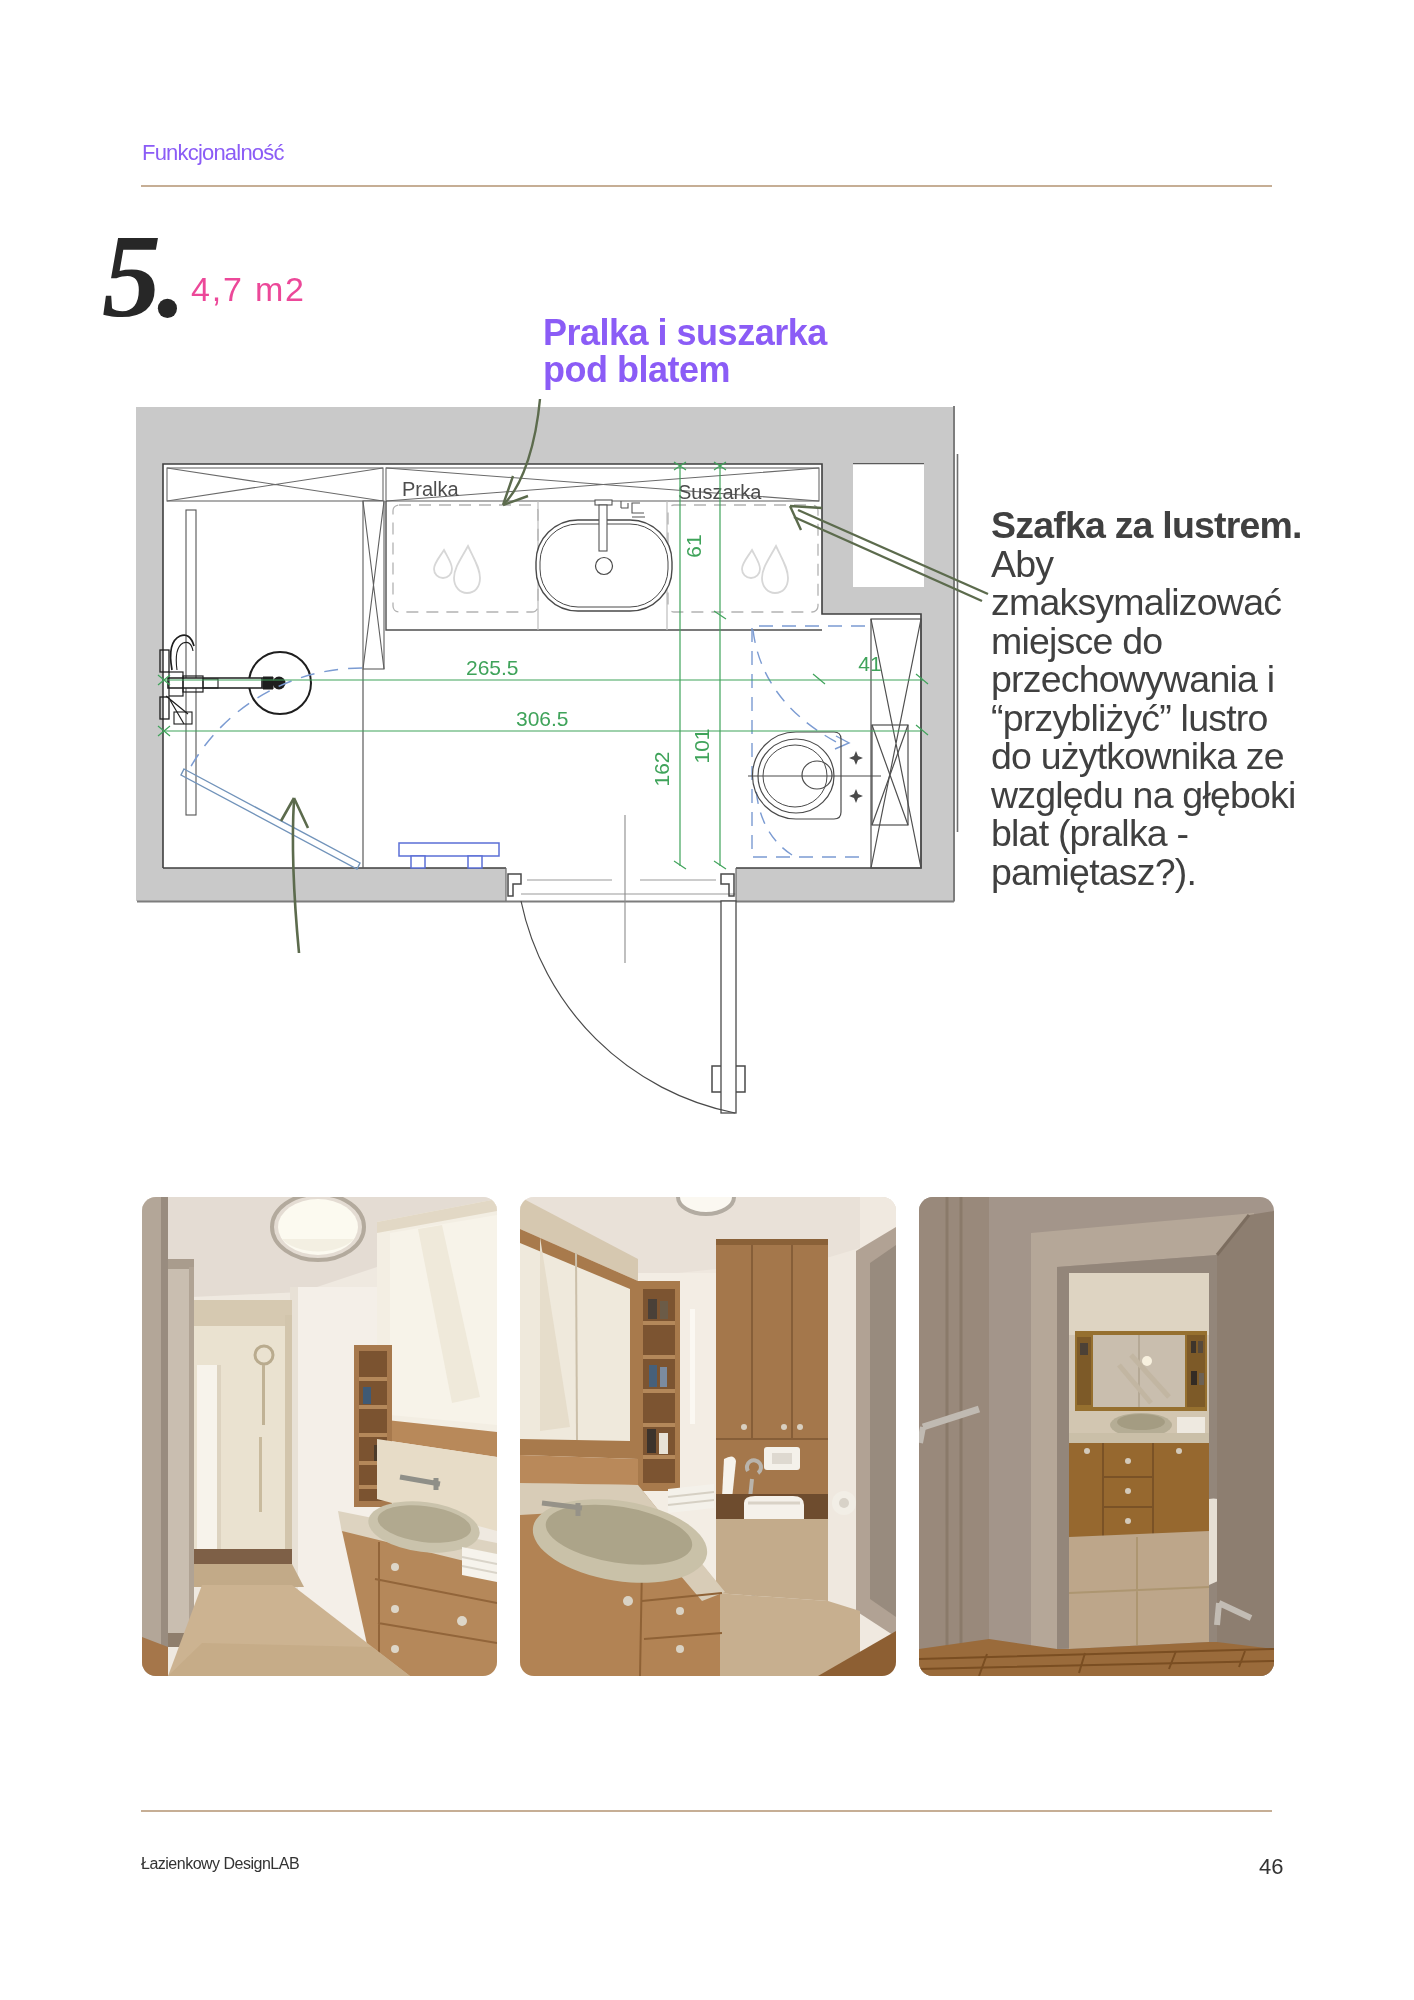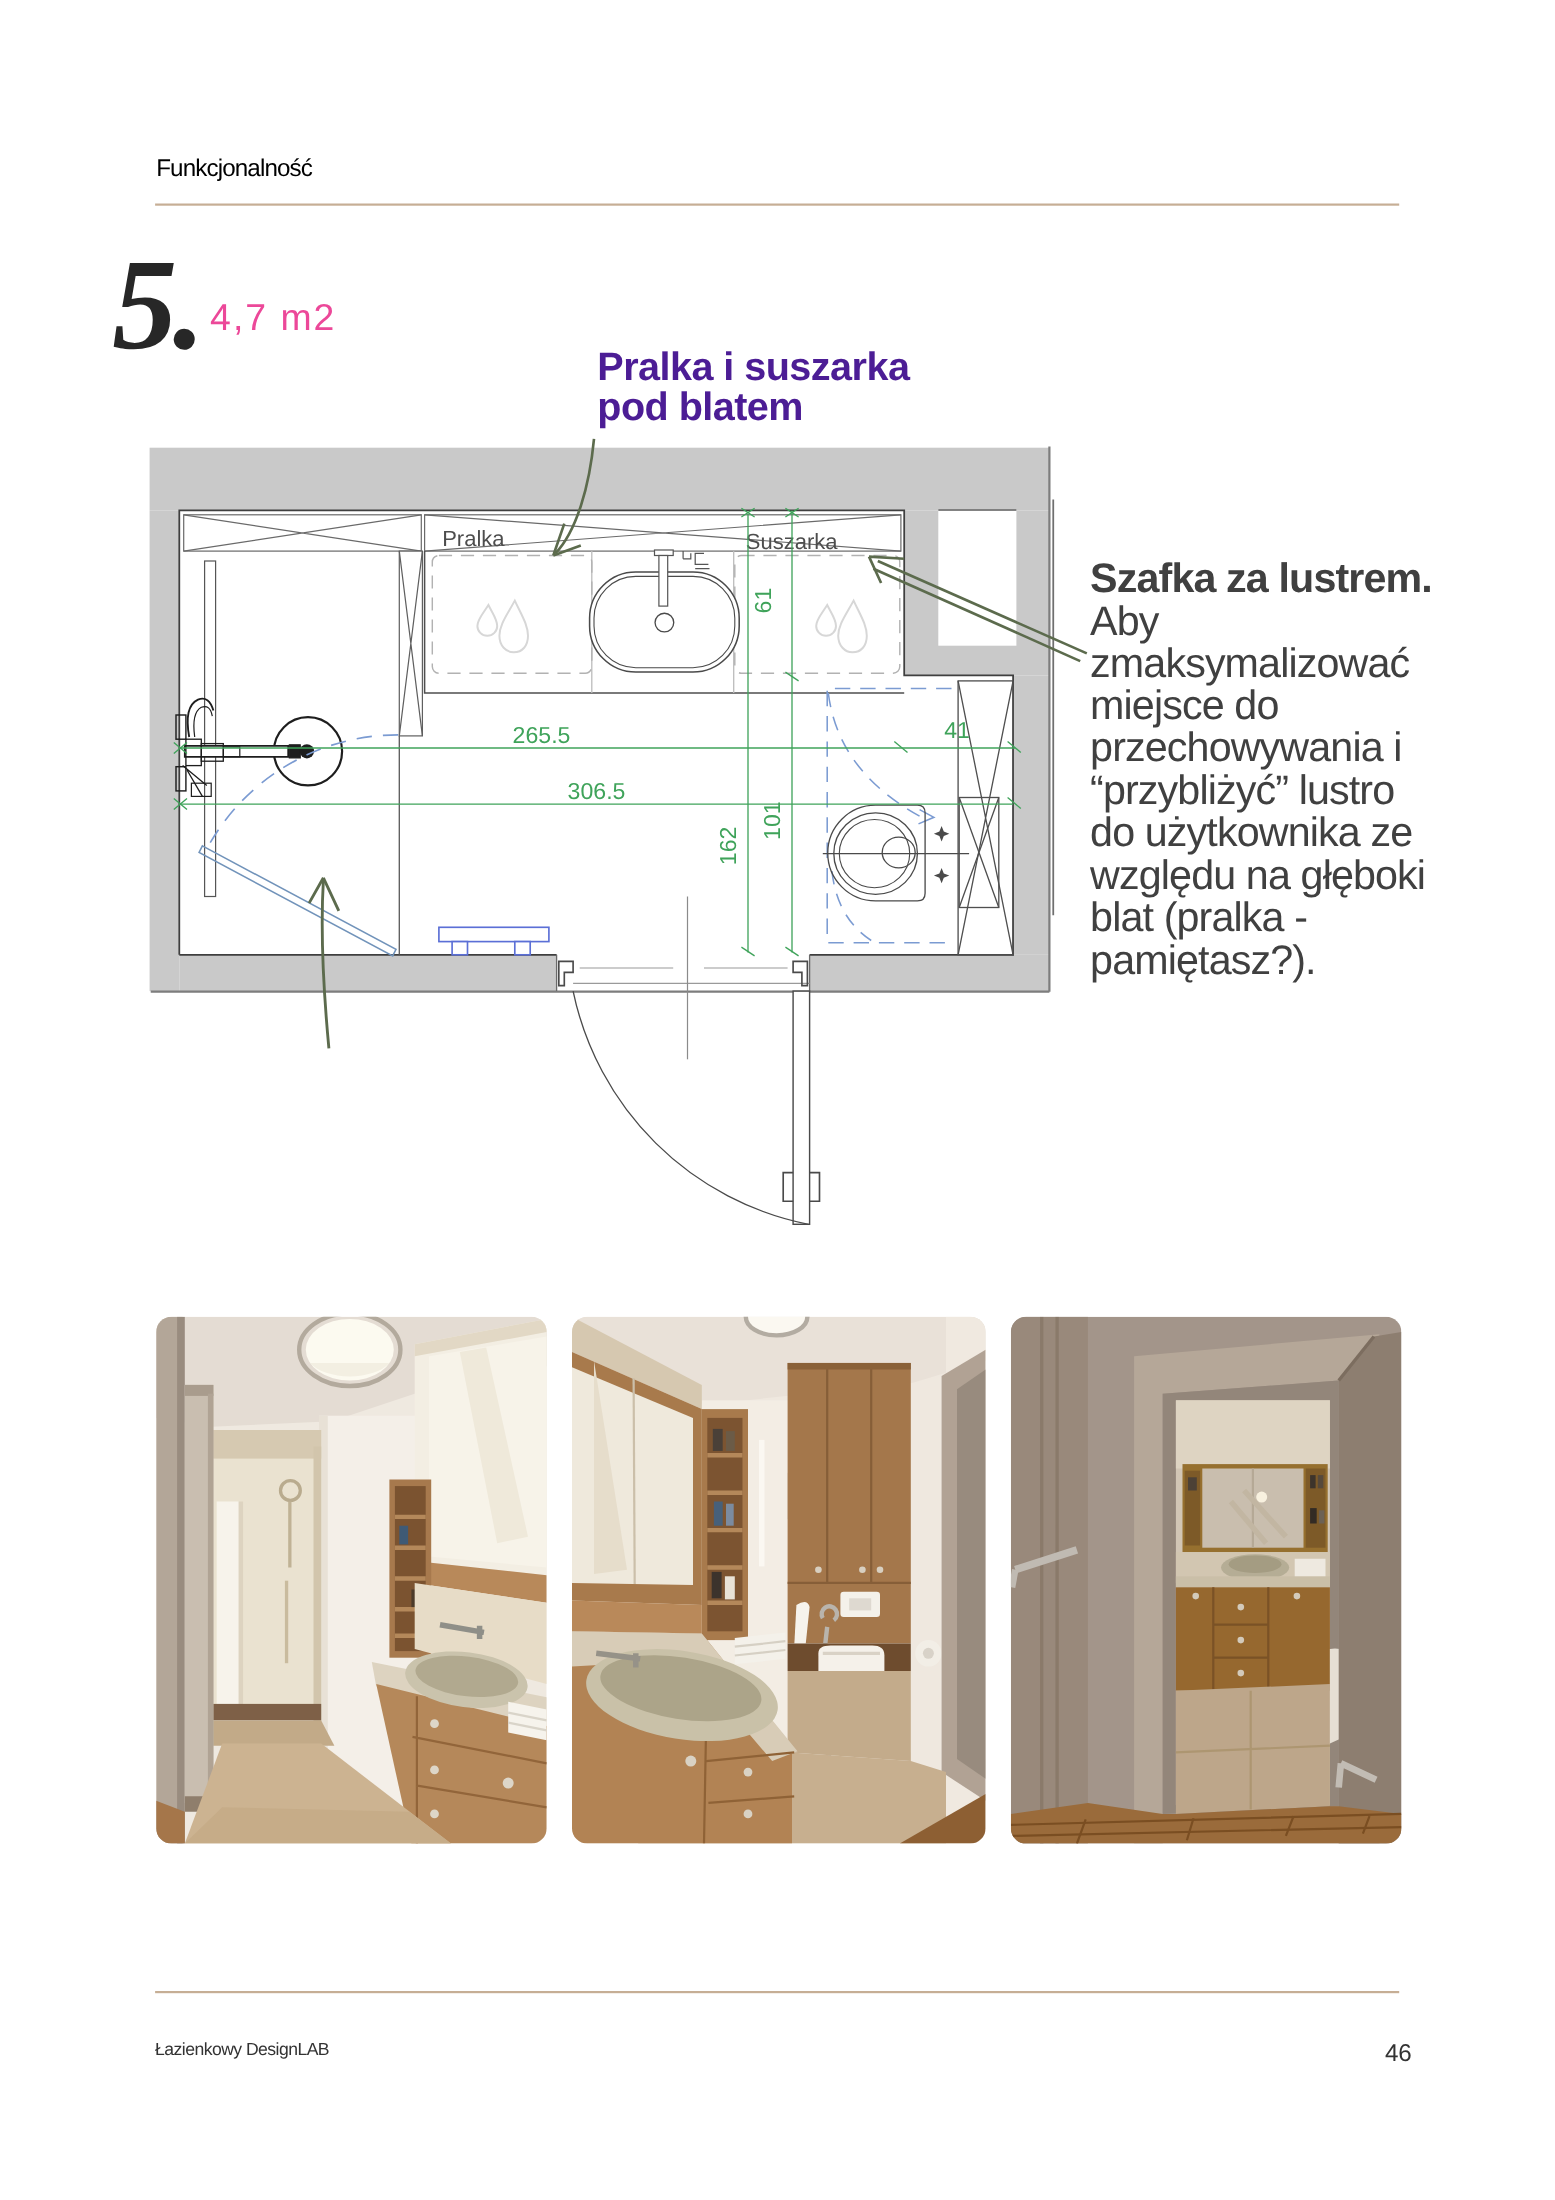--- a/index.html
+++ b/index.html
@@ -5,29 +5,29 @@
 <style>
   html,body{margin:0;padding:0;background:#fff;}
   #page{position:relative;width:1414px;height:2000px;background:#fff;overflow:hidden;
         font-family:"Liberation Sans", sans-serif;}
   .abs{position:absolute;}
 </style>
 </head>
 <body>
 <div id="page">
 
-  <div class="abs" style="left:142px;top:140px;font-size:22px;letter-spacing:-0.8px;color:#000000;">Funkcjonalność</div>
+  <div class="abs" style="left:142px;top:140px;font-size:22px;letter-spacing:-0.8px;color:#8b5cf6;">Funkcjonalność</div>
 
   <div class="abs" style="left:141px;top:185px;width:1131px;height:2px;background:#c6ae95;"></div>
 
   <div class="abs" style="left:102px;top:218px;font-family:'Liberation Serif',serif;font-style:italic;font-weight:bold;font-size:118px;line-height:1;color:#272727;letter-spacing:-4px;">5.</div>
 
   <div class="abs" style="left:191px;top:270px;font-size:34px;font-weight:normal;color:#ec4899;letter-spacing:1.8px;">4,7 m2</div>
 
-  <div class="abs" style="left:543px;top:314px;font-size:36px;line-height:37px;font-weight:bold;color:#4c1d95;letter-spacing:-0.5px;">Pralka i suszarka<br>pod blatem</div>
+  <div class="abs" style="left:543px;top:314px;font-size:36px;line-height:37px;font-weight:bold;color:#8b5cf6;letter-spacing:-0.5px;">Pralka i suszarka<br>pod blatem</div>
 
   <div class="abs" style="left:991px;top:506px;font-size:37.5px;line-height:38.5px;color:#404040;letter-spacing:-0.8px;"><b>Szafka za lustrem.</b><br>Aby<br>zmaksymalizować<br>miejsce do<br>przechowywania i<br>“przybliżyć” lustro<br>do użytkownika ze<br>względu na głęboki<br>blat (pralka -<br>pamiętasz?).</div>
 
 
   <svg class="abs" style="left:0;top:0;" width="1414" height="2000" viewBox="0 0 1414 2000">
 
     <g stroke="none">
       <rect x="136" y="407" width="818" height="57" fill="#c9c9c9"></rect>
       <rect x="136" y="464" width="27" height="437" fill="#c9c9c9"></rect>
       <rect x="163" y="868" width="343" height="33" fill="#c9c9c9"></rect>

